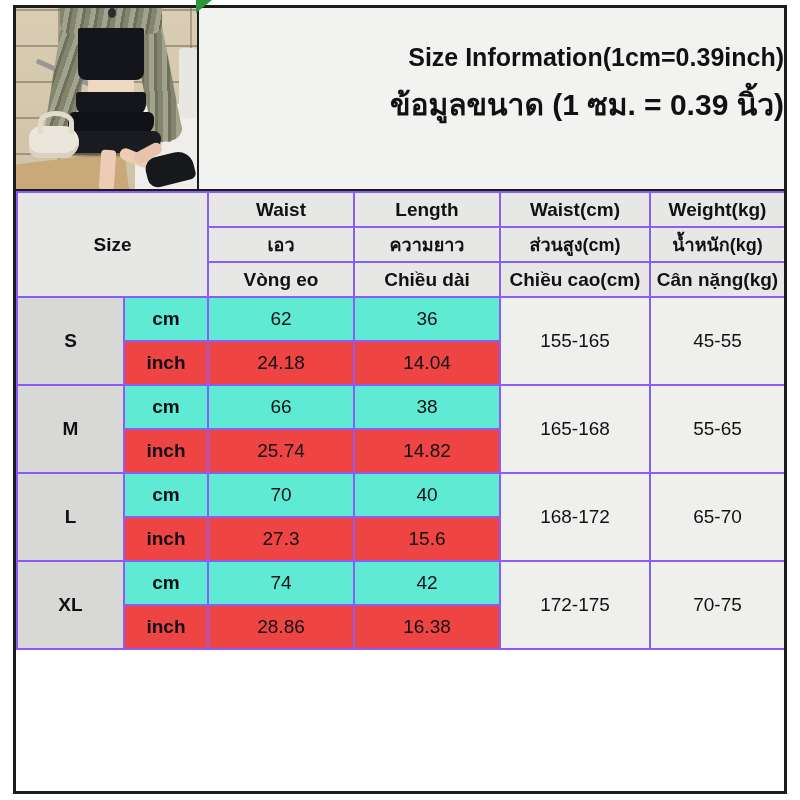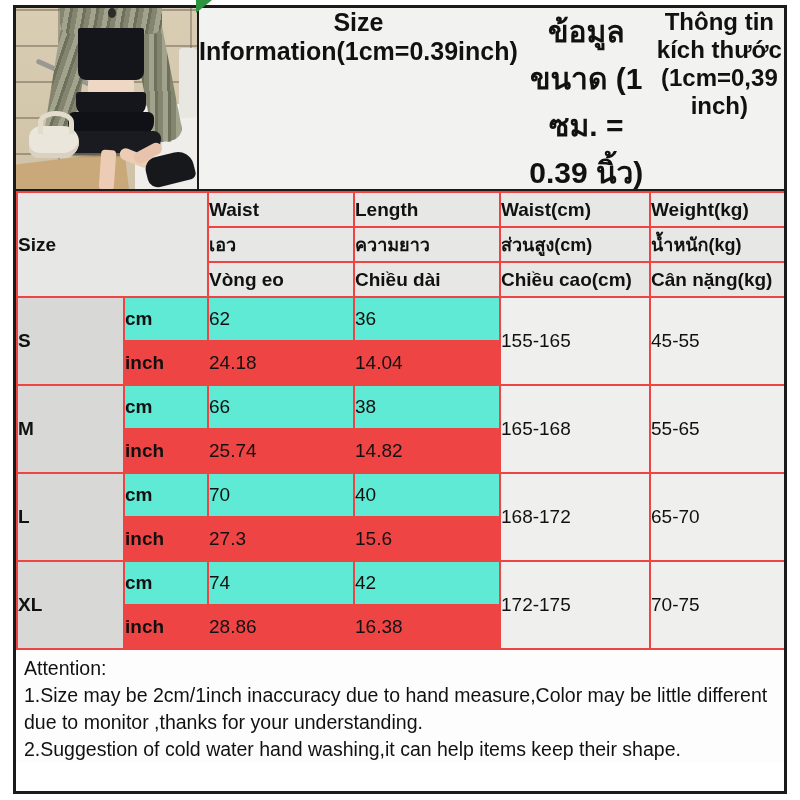--- a/index.html
+++ b/index.html
@@ -41,39 +41,39 @@
   .ph-skirt1{left:60px;top:84px;width:70px;height:24px;background:#15161b;border-radius:3px 3px 12px 12px;}
   .ph-skirt2{left:52px;top:104px;width:86px;height:24px;background:#101117;border-radius:6px 6px 14px 14px;}
   .ph-skirt3{left:45px;top:123px;width:100px;height:22px;background:#1a1b21;border-radius:8px 8px 16px 16px;box-shadow:0 3px 2px rgba(20,20,25,.45);}
   .ph-leg-front{left:84px;top:142px;width:15px;height:40px;background:#ecccb4;border-radius:4px;transform:rotate(4deg);}
   .ph-leg-back{left:103px;top:144px;width:32px;height:12px;background:#ecccb4;border-radius:6px;transform:rotate(22deg);}
   .ph-calf{left:126px;top:130px;width:12px;height:30px;background:#e6c3aa;border-radius:6px;transform:rotate(62deg);}
   .ph-shoe{left:130px;top:146px;width:48px;height:30px;background:#17181c;border-radius:12px 16px 6px 10px;transform:rotate(-14deg);}
   .ph-bag{left:13px;top:118px;width:50px;height:32px;background:#ebe6db;border-radius:12px 16px 16px 10px;box-shadow:inset 0 -5px 0 #d9d2c2;}
   .ph-bag::before{content:'';position:absolute;left:9px;top:-15px;width:26px;height:18px;border:5px solid #e2dccd;border-bottom:none;border-radius:60% 60% 0 0;}
   .title-box{
-    flex:1;background:#f2f2f1;display:flex;flex-direction:row;
-    justify-content:center;align-items:flex-start;text-align:center;
+    flex:1;background:#f2f2f1;display:flex;flex-direction:column;
+    justify-content:center;align-items:flex-end;text-align:center;
     padding-bottom:26px;box-sizing:border-box;gap:9px;
   }
   .title-en{font-size:25px;font-weight:bold;}
   .title-th{font-size:30px;font-weight:bold;}
   .title-vi{font-size:24px;font-weight:bold;}
   .corner-accent{
     position:absolute;left:196px;top:0;width:0;height:0;
     border-top:13px solid #2d9440;border-right:16px solid transparent;z-index:5;
   }
   
   table.size-table{width:100%;border-collapse:collapse;table-layout:fixed;}
   table.size-table td{
-    border:2px solid #ef4444;text-align:left;vertical-align:middle;
+    border:2px solid #8b5cf6;text-align:center;vertical-align:middle;
     font-size:19px;padding:0;overflow:hidden;white-space:nowrap;margin-left:30px;
   }
   tr.hrow td{height:33px;font-weight:bold;background:#e7e7e6;}
-  tr.hrow.th-row td{font-size:18px;}
+  tr.hrow.th-row td{font-size:18px;border-radius:7px;}
   td.size-big{font-size:36px;font-weight:bold;background:#e7e7e6;}
   tr.cm-row td{height:42px;background:#5eead4;}
   tr.inch-row td{height:42px;background:#ef4444;}
   td.size-cell{background:#d8d8d7 !important;font-size:22px;font-weight:bold;}
   td.unit-cell{font-weight:bold;}
   td.range-cell{background:#efefee !important;}
   
   .attention{padding:5px 8px 0 8px;font-size:19.5px;line-height:27px;background:#fdfdfd;}
   .attention p{margin:0;}
 </style>
@@ -101,21 +101,20 @@
       <div class="ph-skirt3"></div>
       <div class="ph-leg-front"></div>
       <div class="ph-leg-back"></div>
       <div class="ph-calf"></div>
       <div class="ph-shoe"></div>
       <div class="ph-bag"></div>
     </div>
     <div class="title-box">
       <div class="title-en">Size Information(1cm=0.39inch)</div>
       <div class="title-th">ข้อมูลขนาด (1 ซม. = 0.39 นิ้ว)</div>
-      <div class="title-vi">Thông tin kích thước (1cm=0,39 inch)</div>
     </div>
   </div>
 
   <table class="size-table">
     <colgroup>
       <col style="width:107px">
         <col style="width:84px">
         <col style="width:146px">
       <col style="width:146px">
         <col style="width:150px">
@@ -193,21 +192,16 @@
         <td class="range-cell" rowspan="2">70-75</td>
       </tr>
       <tr class="inch-row">
         <td class="unit-cell">inch</td>
         <td>28.86</td>
         <td>16.38</td>
       </tr>
     </tbody>
   </table>
 
-  <div class="attention">
-    <p>Attention:</p>
-    <p>1.Size may be 2cm/1inch inaccuracy due to hand measure,Color may be little different due to monitor ,thanks for your understanding.</p>
-    <p>2.Suggestion of cold water hand washing,it can help items keep their shape.</p>
-  </div>
 
 </div>
 
 <div class="corner-accent"></div>
 
 </body></html>

